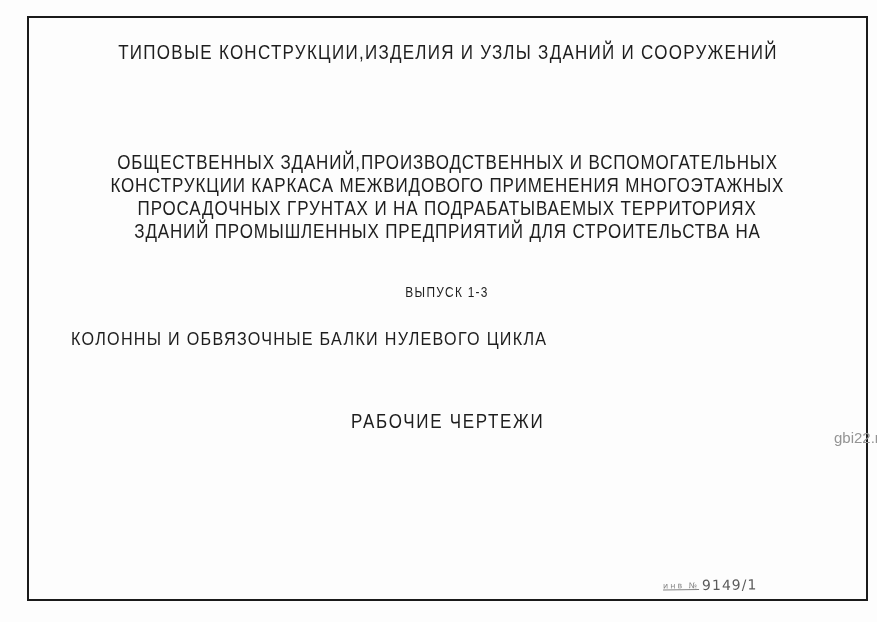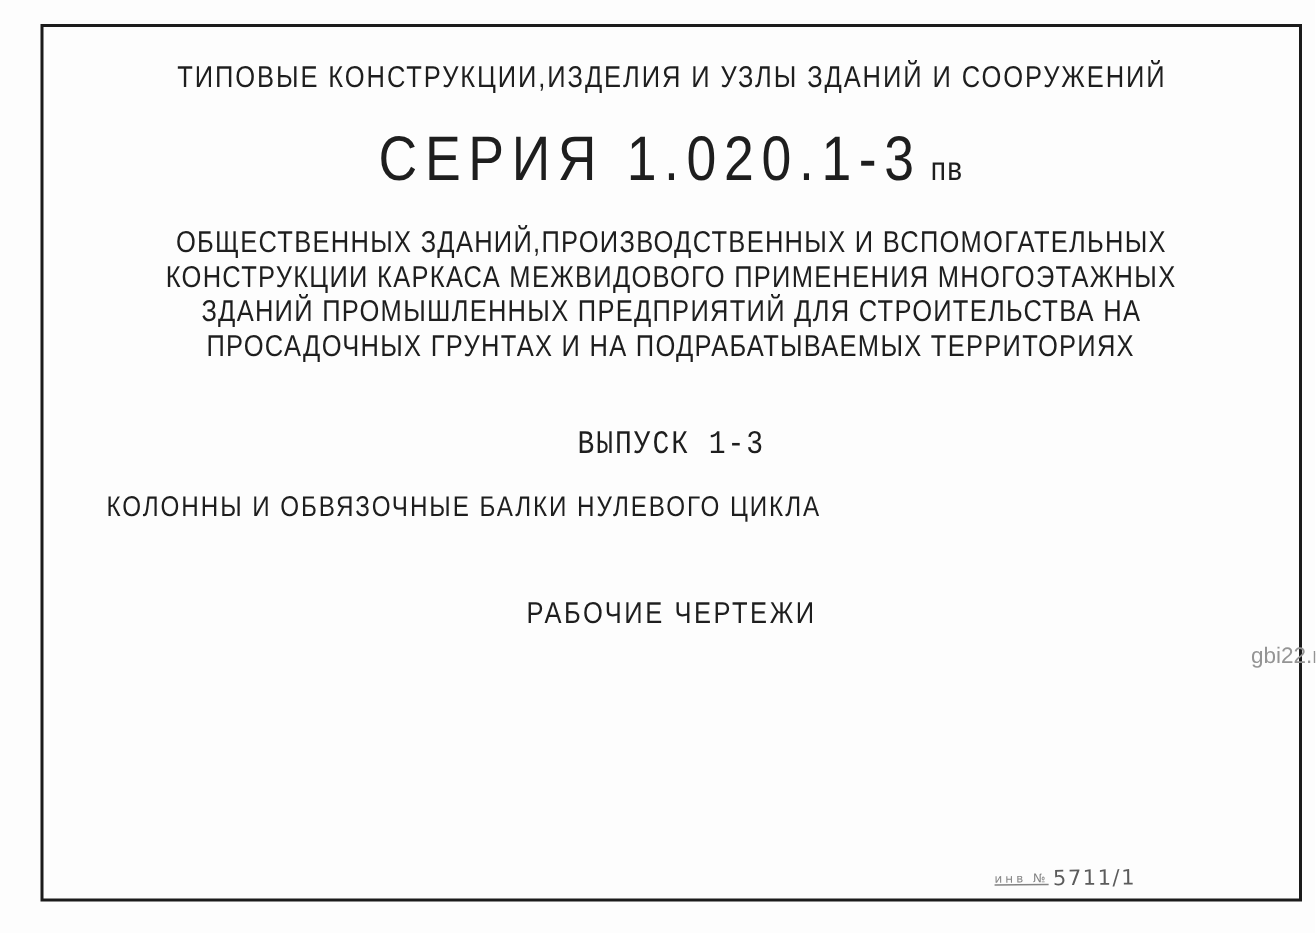--- a/index.html
+++ b/index.html
@@ -44,24 +44,24 @@
     transform: scaleX(0.85);
     transform-origin: 50% 50%;
     white-space: nowrap;
   }
 
   .category   { top: 23px;  font-size: 20px; letter-spacing: 1.5px; }
   .series     { top: 64px;  font-size: 42px; letter-spacing: 6px; }
   .series-suffix { font-size: 22px; letter-spacing: 1px; margin-left: 7px; }
   .desc       { position: absolute; left: 0; right: 0; top: 133px; text-align: center; color: var(--ink); }
   .desc-line  { line-height: 23px; font-size: 20px; letter-spacing: 1px; white-space: nowrap; }
-  .issue      { top: 266px; font-size: 22px; letter-spacing: 1.5px; font-family: Liberation Mono, monospace; }
+  .issue      { top: 266px; font-size: 14px; letter-spacing: 1.5px; }
   .subtitle   { position: absolute; left: 0; right: 0; top: 310px; color: var(--ink); }
   .subtitle-line { line-height: 22px; font-size: 19px; letter-spacing: 1.5px; white-space: nowrap; }
-  .doctype    { top: 380px; font-size: 20px; letter-spacing: 2px; }
+  .doctype    { top: 392px; font-size: 20px; letter-spacing: 2px; }
 
   .stamp {
     position: absolute;
     left: 634px;
     top: 557px;
     color: var(--stamp);
     opacity: 0.85;
     transform: rotate(-0.6deg);
     white-space: nowrap;
     font-family: "DejaVu Sans", sans-serif;
@@ -83,54 +83,51 @@
 <body>
 
 <div class="sheet">
 
   <div class="frame">
 
     <div class="line category">
       <span class="sq">ТИПОВЫЕ КОНСТРУКЦИИ,ИЗДЕЛИЯ И УЗЛЫ ЗДАНИЙ И СООРУЖЕНИЙ</span>
     </div>
 
-    <div class="line series">
-      <span class="sq"><span>СЕРИЯ 1.020.1-3</span><span class="series-suffix">пв</span></span>
-    </div>
 
     <div class="desc">
       <div class="desc-line">
         <span class="sq">ОБЩЕСТВЕННЫХ ЗДАНИЙ,ПРОИЗВОДСТВЕННЫХ И ВСПОМОГАТЕЛЬНЫХ</span>
       </div>
       <div class="desc-line">
         <span class="sq">КОНСТРУКЦИИ КАРКАСА МЕЖВИДОВОГО ПРИМЕНЕНИЯ МНОГОЭТАЖНЫХ</span>
       </div>
       <div class="desc-line">
-        <span class="sq">ЗДАНИЙ ПРОМЫШЛЕННЫХ ПРЕДПРИЯТИЙ ДЛЯ СТРОИТЕЛЬСТВА НА</span>
+        <span class="sq">ПРОСАДОЧНЫХ ГРУНТАХ И НА ПОДРАБАТЫВАЕМЫХ ТЕРРИТОРИЯХ</span>
       </div>
       <div class="desc-line">
-        <span class="sq">ПРОСАДОЧНЫХ ГРУНТАХ И НА ПОДРАБАТЫВАЕМЫХ ТЕРРИТОРИЯХ</span>
+        <span class="sq">ЗДАНИЙ ПРОМЫШЛЕННЫХ ПРЕДПРИЯТИЙ ДЛЯ СТРОИТЕЛЬСТВА НА</span>
       </div>
     </div>
 
     <div class="line issue">
       <span class="sq">ВЫПУСК 1-3</span>
     </div>
 
     <div class="subtitle">
       <div class="subtitle-line">
         <span class="sq">КОЛОННЫ И ОБВЯЗОЧНЫЕ БАЛКИ НУЛЕВОГО ЦИКЛА</span>
       </div>
     </div>
 
     <div class="line doctype">
       <span class="sq">РАБОЧИЕ ЧЕРТЕЖИ</span>
     </div>
 
     <div class="stamp">
-      <span class="stamp-label">инв №</span><span class="stamp-number">5711/1</span>
+      <span class="stamp-label">инв №</span><span class="stamp-number">9149/1</span>
     </div>
 
   </div>
 
   <div class="watermark">gbi22.ru</div>
 
 </div>
 
 </body></html>

